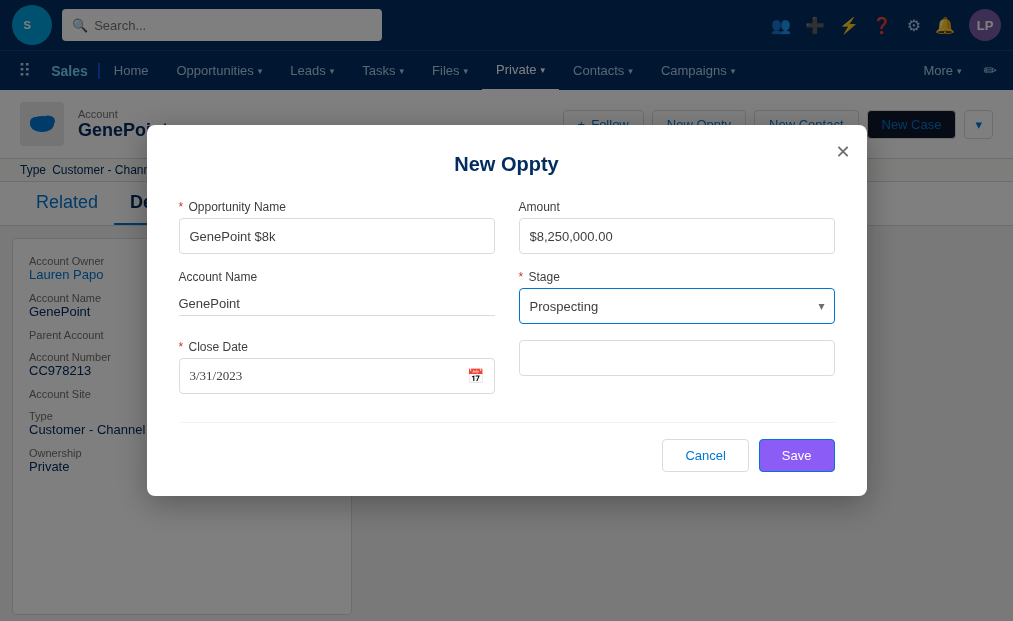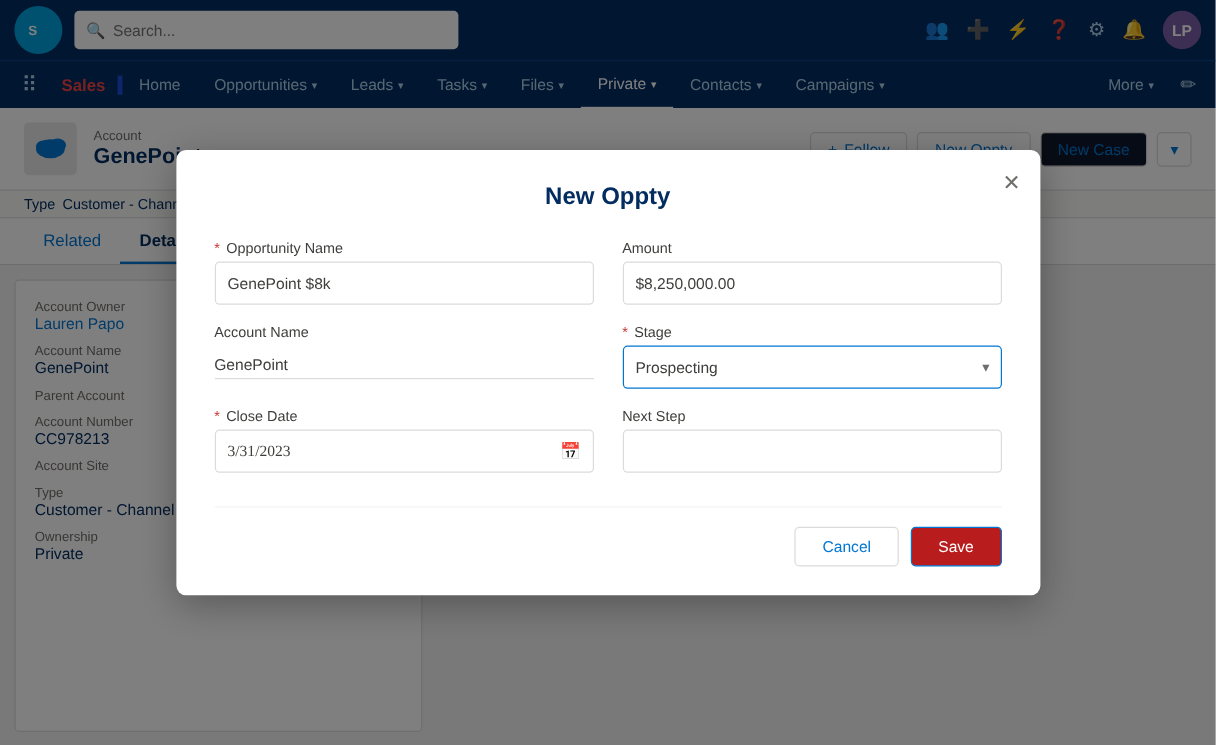--- a/index.html
+++ b/index.html
@@ -56,22 +56,22 @@
       display: flex;
       align-items: center;
       padding: 0 8px;
       gap: 0;
       border-top: 1px solid #0a4080;
     }
     .menu-dots {
       color: #aecfe8; font-size: 18px; padding: 0 10px; cursor: pointer;
     }
     .app-name {
-      color: #ef4444; font-weight: bold; font-size: 14px; padding: 0 10px;
-      border-right: 4px solid #1d4ed8;
+      color: #7dd3fc; font-weight: bold; font-size: 14px; padding: 0 10px;
+      border-right: 2px solid #1d4ed8;
     }
     .menu-item {
       color: #aecfe8; padding: 0 14px; height: 40px;
       display: flex; align-items: center; font-size: 13px; cursor: pointer;
       position: relative;
     }
     .menu-item.active { color: white; border-bottom: 2px solid white; }
     .menu-item .arrow { font-size: 9px; margin-left: 4px; }
     .menu-more { margin-left: auto; }
     .utility-icon { color: #aecfe8; padding: 0 8px; cursor: pointer; font-size: 16px; }
@@ -129,21 +129,21 @@
 
     
     .tabs-bar {
       background: white;
       border-bottom: 1px solid #dddbda;
       display: flex;
       padding: 0 20px;
     }
     .tab {
       padding: 10px 16px;
-      font-size: 14px;
+      font-size: 18px;
       color: #0176d3;
       cursor: pointer;
       border-bottom: 2px solid transparent;
     }
     .tab.active {
       color: #032d60;
       border-bottom: 2px solid #0176d3;
       font-weight: 600;
     }
 
@@ -257,21 +257,21 @@
       padding-top: 16px;
       border-top: 1px solid #f3f3f3;
     }
     .btn-cancel {
       background: white; border: 1px solid #dddbda; color: #0176d3;
       padding: 8px 22px; border-radius: 4px; cursor: pointer; font-size: 13px;
       font-weight: 500;
       margin-left: 44px;
     }
     .btn-save {
-      background: #b91c1c; border: 1px solid #0176d3; color: white;
+      background: #8b5cf6; border: 1px solid #0176d3; color: white;
       padding: 8px 22px; border-radius: 4px; cursor: pointer; font-size: 13px;
       font-weight: 500;
     }
   </style>
 </head>
 <body>
 
 <div class="top-nav">
   <div class="salesforce-logo">
     <svg width="28" height="20" viewBox="0 0 40 28" fill="white">
@@ -351,20 +351,21 @@
       <span class="account-name">GenePoint</span>
       <span class="edit-icon-sm">✏</span>
     </div>
   </div>
   <div class="header-actions">
     <button class="btn-follow">
       <span>+</span>
       <span>Follow</span>
     </button>
     <button class="btn-action">New Oppty</button>
+    <button class="btn-action">New Contact</button>
     <button class="btn-new-case">New Case</button>
     <button class="btn-more-arrow">▾</button>
   </div>
 </div>
 
 <div class="subheader-strip">
   <div class="subheader-item">
     <span>Type</span>&nbsp;
     <span>Customer - Channel</span>
   </div>
@@ -461,21 +462,20 @@
           <span class="required">*</span>
           <span>Close Date</span>
         </label>
         <div class="form-input-wrap">
           <input class="form-input" type="text" style="width: 100%;" value="3/31/2023">
           <span class="icon-right">📅</span>
         </div>
       </div>
 
       <div class="form-group">
-        <label class="form-label">Next Step</label>
         <input class="form-input" type="text" style="">
       </div>
 
     </div>
 
     <div class="modal-footer">
       <button class="btn-cancel">Cancel</button>
       <button class="btn-save">Save</button>
     </div>
   </div>

